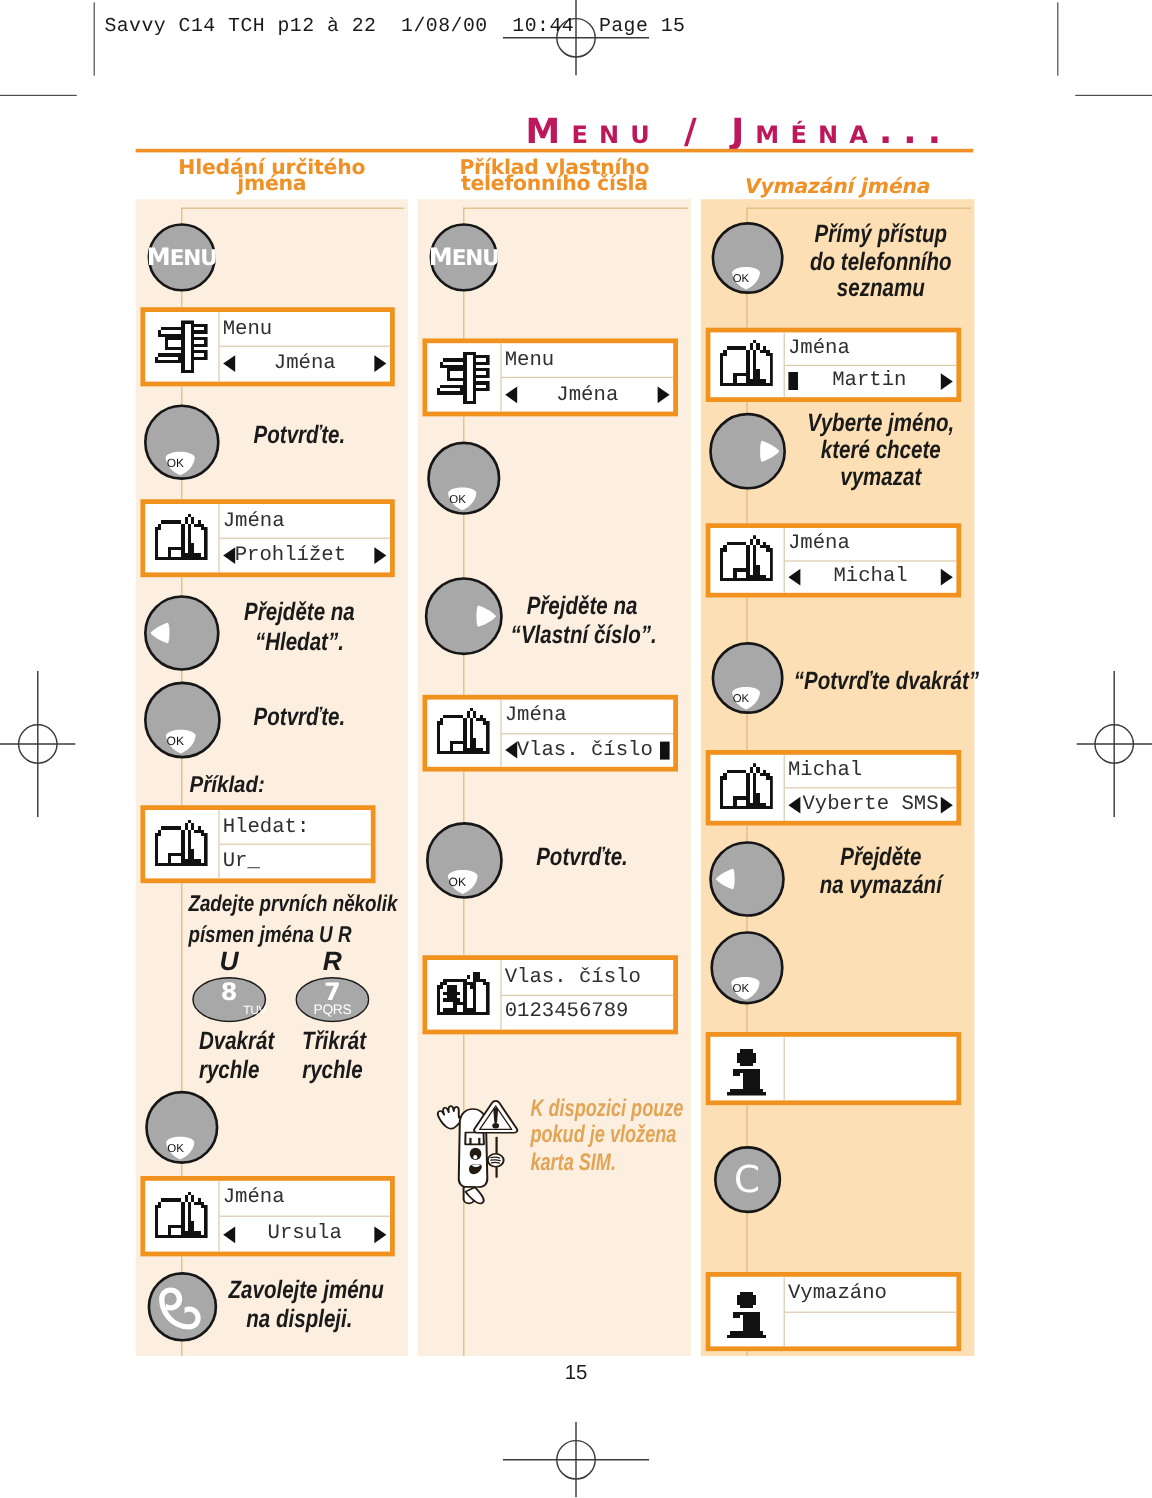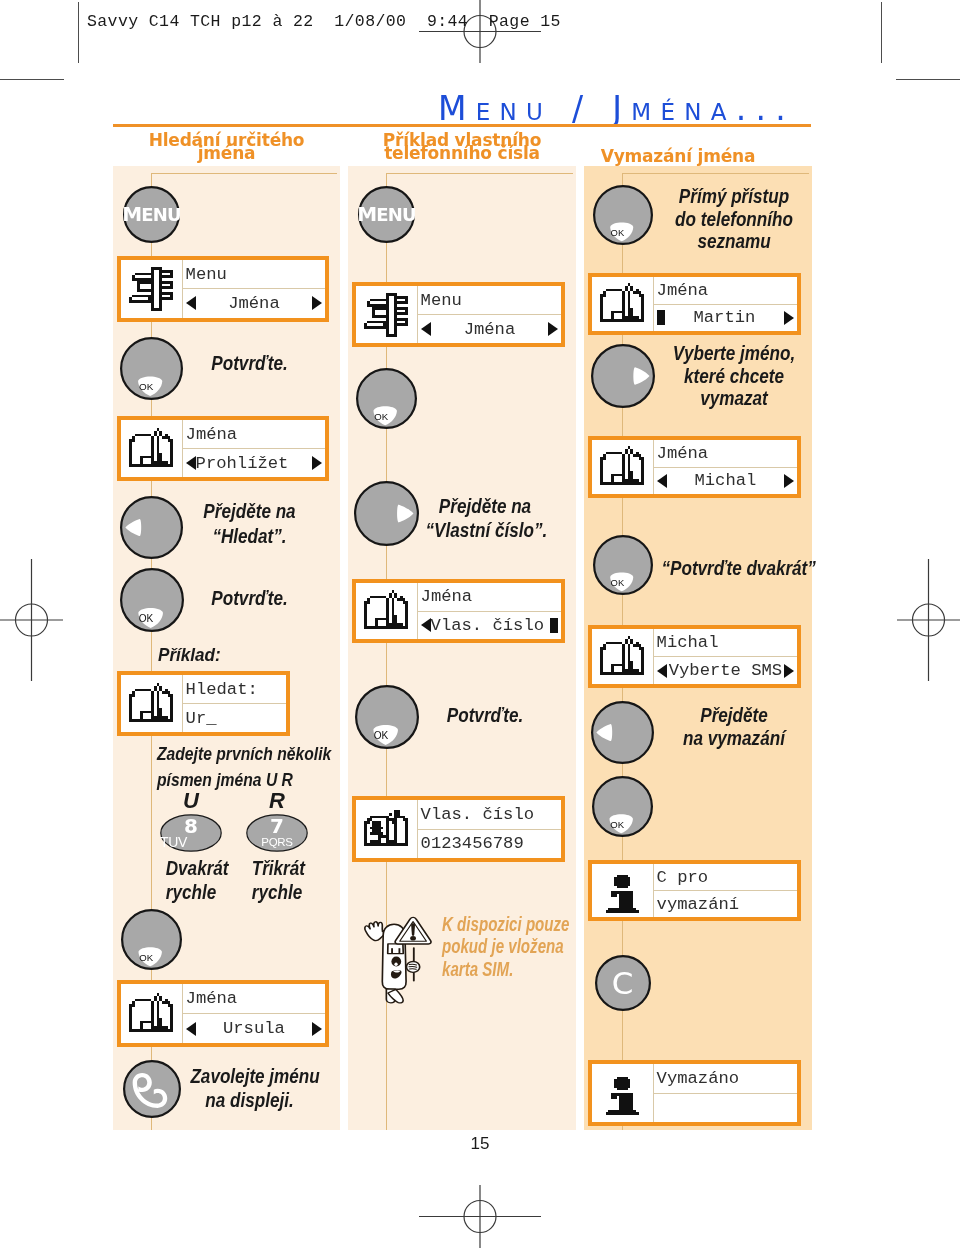--- a/index.html
+++ b/index.html
@@ -4,22 +4,22 @@
 <style>
   html,body{margin:0;padding:0;}
   body{width:960px;height:1248px;background:#ffffff;position:relative;overflow:hidden;
        font-family:"Liberation Sans",sans-serif;-webkit-font-smoothing:antialiased;}
   
   .cropline{position:absolute;background:#4d4d4d;}
   .regmark{position:absolute;}
   .hdrtext{position:absolute;font-family:"Liberation Mono",monospace;font-size:16.5px;
            color:#1a1a1a;letter-spacing:0.4px;white-space:pre;}
   
-  .title{position:absolute;color:#1d4ed8;font-family:"DejaVu Sans",sans-serif;
-         font-weight:normal;white-space:nowrap;font-size:33px;font-variant:small-caps;
+  .title{position:absolute;color:#be185d;font-family:"DejaVu Sans",sans-serif;
+         font-weight:bold;white-space:nowrap;font-size:29px;font-variant:small-caps;
          letter-spacing:9.3px;line-height:30px;}
   .title span{font-variant:small-caps;}
   .titlerule{position:absolute;background:#EF9127;}
   .colhead{position:absolute;color:#EF9127;font-family:"DejaVu Sans",sans-serif;font-weight:bold;font-size:17px;
            text-align:center;line-height:12.5px;white-space:pre-line;letter-spacing:-0.2px;}
   .col{position:absolute;}
   .connector{position:absolute;background:#DFB87A;width:1.3px;}
   .topbracket{position:absolute;border-top:1.1px solid #DFB87A;}
   .keylabel{position:absolute;color:#fff;font-weight:bold;white-space:nowrap;
             display:block;text-align:center;}
@@ -71,29 +71,29 @@
 <svg class="regmark" style="left:897px;top:559px;" width="63" height="122" viewBox="0 0 63 122">
     <circle cx="31.5" cy="61" r="16" fill="none" stroke="#3a3a3a" stroke-width="1.2"></circle>
     <line x1="0" y1="61" x2="63" y2="61" stroke="#3a3a3a" stroke-width="1.2"></line>
     <line x1="31.5" y1="0" x2="31.5" y2="122" stroke="#3a3a3a" stroke-width="1.2"></line>
   </svg>
 <svg class="regmark" style="left:419px;top:1185px;" width="122" height="63" viewBox="0 0 122 63">
     <circle cx="61" cy="31.5" r="16" fill="none" stroke="#3a3a3a" stroke-width="1.2"></circle>
     <line x1="0" y1="31.5" x2="122" y2="31.5" stroke="#3a3a3a" stroke-width="1.2"></line>
     <line x1="61" y1="0" x2="61" y2="63" stroke="#3a3a3a" stroke-width="1.2"></line>
   </svg>
-<div class="hdrtext" style="left:87px;top:12px;">Savvy C14 TCH p12 à 22  1/08/00  9:44  Page 15</div>
+<div class="hdrtext" style="left:87px;top:12px;">Savvy C14 TCH p12 à 22  1/08/00  10:44  Page 15</div>
 <div class="title" style="left:438px;top:94px;"><span>Menu / Jména...</span></div>
 <div class="titlerule" style="left:113px;top:124px;width:698px;height:2.6px;"></div>
 <div class="col" style="left:113px;top:166px;width:227px;height:964px;background:#FCEFE0;"></div>
 <div class="colhead" style="left:113px;top:134px;width:227px;"><span>Hledání určitého</span><br><span>jména</span></div>
 <div class="col" style="left:348px;top:166px;width:228px;height:964px;background:#FCEFE0;"></div>
 <div class="colhead" style="left:348px;top:134px;width:228px;"><span>Příklad vlastního</span><br><span>telefonního čísla</span></div>
 <div class="col" style="left:584px;top:166px;width:228px;height:964px;background:#FCDFB4;"></div>
-<div class="colhead" style="left:564px;top:150px;width:228px;"><span>Vymazání jména</span></div>
+<div class="colhead" style="left:584px;top:150px;width:228px;font-style:italic;"><span>Vymazání jména</span></div>
 <div class="topbracket" style="left:150.85px;top:173px;width:186.5px;"></div>
 <div class="connector" style="left:150.85px;top:173px;height:957px;"></div>
 <div class="keywrap" style="position:absolute;left:119px;top:182px;width:65px;height:65px;"><svg width="65" height="65" viewBox="0 0 65 65">
       <circle cx="32.5" cy="32.5" r="27.4" fill="#A8A8A8" stroke="#161616" stroke-width="2.2"></circle>
     </svg><span class="keylabel menulbl" style="left:0;top:22px;width:65px;line-height:21px;"><span class="scap1">M</span><span class="scap2">ENU</span></span></div>
 <div class="screen" style="left:116.6px;top:256px;width:212.7px;height:65.5px;">
     <div class="iconcell">
       <svg width="44" height="44" viewBox="0 0 44 44" shape-rendering="crispEdges">
         <g fill="#111">
           <rect x="22" y="0" width="11" height="2.75"></rect>
@@ -224,21 +224,21 @@
       <path d="M 9.355 35.5 C 13.8438 30.3498 21.0257 27.9463 23.5694 26.9162 C 25.8137 26.2295 25.8137 44.7704 23.5694 44.0838 C 21.0257 43.0537 13.8438 40.6502 9.355 35.5 Z" fill="#ffffff"></path>
     </svg></div>
 <div class="caption" style="left:177px;top:498px;width:145px;font-size:21px;line-height:25px;">Přejděte na
 “Hledat”.</div>
 <div class="keywrap" style="position:absolute;left:115.5px;top:564.3px;width:72px;height:72px;"><svg width="72" height="72" viewBox="0 0 72 72">
       <circle cx="36" cy="36" r="30.9" fill="#A8A8A8" stroke="#161616" stroke-width="2.2"></circle>
       <path d="M 22.3248 48.7744 C 24.296 42.528 44.9936 42.528 46.9648 48.7744 C 46.7184 55.216 41.544 61.2672 34.6448 64 C 27.7456 61.2672 22.5712 55.216 22.3248 48.7744 Z" fill="#ffffff"></path>
     </svg><span class="keysub" style="position:absolute;left:18.24px;top:48.8px;width:24.64px;text-align:center;font-size:10.08px;line-height:12.8px;color:#141414;font-weight:normal;font-family:'Liberation Sans',sans-serif;">OK</span></div>
 <div class="caption" style="left:177px;top:586px;width:145px;font-size:21px;line-height:24px;">Potvrďte.</div>
 <div class="note" style="position:absolute;left:158px;top:644px;font-size:19px;line-height:22px;font-weight:bold;font-style:italic;color:#1a1a1a;">Příklad:</div>
-<div class="screen" style="left:116.6px;top:671px;width:173px;height:65px;">
+<div class="screen" style="left:116.6px;top:671px;width:196px;height:65px;">
     <div class="iconcell">
       <svg width="44" height="41.25" viewBox="0 0 44 41.25" shape-rendering="crispEdges">
         <g fill="#111">
           <rect x="27.5" y="0" width="2.75" height="2.75"></rect>
           <rect x="24.75" y="2.75" width="2.75" height="2.75"></rect>
           <rect x="30.25" y="2.75" width="2.75" height="2.75"></rect>
           <rect x="5.5" y="5.5" width="16.5" height="2.75"></rect>
           <rect x="24.75" y="5.5" width="2.75" height="2.75"></rect>
           <rect x="30.25" y="5.5" width="2.75" height="2.75"></rect>
           <rect x="35.75" y="5.5" width="2.75" height="2.75"></rect>
@@ -294,21 +294,21 @@
       <div class="row r2">
         <span class="rowtext left">Ur_</span>
       </div>
     </div>
   </div>
 <div class="note2" style="position:absolute;left:157px;top:741px;width:183px;font-size:19px;font-weight:bold;font-style:italic;color:#1a1a1a;line-height:26px;white-space:pre;">Zadejte prvních několik
 písmen jména U R</div>
 <div class="keyletter" style="position:absolute;left:159.9px;top:790px;width:62px;text-align:center;font-size:22px;line-height:22px;font-weight:bold;font-style:italic;color:#1a1a1a;">U</div>
 <div class="padkey" style="position:absolute;left:159.9px;top:814px;width:62px;height:38px;"><svg width="62" height="38" viewBox="0 0 62 38">
       <ellipse cx="31" cy="19" rx="30.2" ry="18.2" fill="#A8A8A8" stroke="#1a1a1a" stroke-width="1.2"></ellipse>
-    </svg><span style="position:absolute;left:0;top:1px;width:62px;text-align:center;font-size:20px;line-height:22px;font-weight:bold;color:#fff;font-family:'DejaVu Sans',sans-serif;">8</span><span style="position:absolute;left:0;top:22px;width:62px;text-align:left;font-size:14px;line-height:13px;color:#fff;letter-spacing:-0.3px;">TUV</span></div>
+    </svg><span style="position:absolute;left:0;top:1px;width:62px;text-align:center;font-size:20px;line-height:22px;font-weight:bold;color:#fff;font-family:'DejaVu Sans',sans-serif;">8</span><span style="position:absolute;left:0;top:22px;width:62px;text-align:right;font-size:10px;line-height:13px;color:#fff;letter-spacing:-0.3px;">TUV</span></div>
 <div class="caption" style="left:159.9px;top:856px;width:62px;font-size:21px;line-height:24px;">Dvakrát
 rychle</div>
 <div class="keyletter" style="position:absolute;left:246px;top:790px;width:62px;text-align:center;font-size:22px;line-height:22px;font-weight:bold;font-style:italic;color:#1a1a1a;">R</div>
 <div class="padkey" style="position:absolute;left:246px;top:814px;width:62px;height:38px;"><svg width="62" height="38" viewBox="0 0 62 38">
       <ellipse cx="31" cy="19" rx="30.2" ry="18.2" fill="#A8A8A8" stroke="#1a1a1a" stroke-width="1.2"></ellipse>
     </svg><span style="position:absolute;left:0;top:1px;width:62px;text-align:center;font-size:20px;line-height:22px;font-weight:bold;color:#fff;font-family:'DejaVu Sans',sans-serif;">7</span><span style="position:absolute;left:0;top:22px;width:62px;text-align:center;font-size:11.5px;line-height:13px;color:#fff;letter-spacing:-0.3px;">PQRS</span></div>
 <div class="caption" style="left:246px;top:856px;width:62px;font-size:21px;line-height:24px;">Třikrát
 rychle</div>
 <div class="keywrap" style="position:absolute;left:117px;top:905px;width:69px;height:69px;"><svg width="69" height="69" viewBox="0 0 69 69">
       <circle cx="34.5" cy="34.5" r="29.4" fill="#A8A8A8" stroke="#161616" stroke-width="2.2"></circle>
@@ -894,28 +894,20 @@
           <rect x="19.25" y="24.75" width="13.75" height="2.75"></rect>
           <rect x="19.25" y="27.5" width="13.75" height="2.75"></rect>
           <rect x="19.25" y="30.25" width="13.75" height="2.75"></rect>
           <rect x="19.25" y="33" width="13.75" height="2.75"></rect>
           <rect x="19.25" y="35.75" width="13.75" height="2.75"></rect>
           <rect x="8.25" y="38.5" width="27.5" height="2.75"></rect>
           <rect x="5.5" y="41.25" width="33" height="2.75"></rect>
         </g>
       </svg>
     </div>
-    <div class="textcell">
-      <div class="row r1">
-        <span class="rowtext left">C pro</span>
-      </div>
-      <div class="row r2">
-        <span class="rowtext left">vymazání</span>
-      </div>
-    </div>
   </div>
 <div class="keywrap" style="position:absolute;left:590.5px;top:951px;width:64px;height:64px;"><svg width="64" height="64" viewBox="0 0 64 64">
       <circle cx="32" cy="32" r="26.9" fill="#A8A8A8" stroke="#161616" stroke-width="2.2"></circle>
     </svg><span class="keylabel clbl" style="left:0;top:13px;width:64px;line-height:38px;">C</span></div>
 <div class="screen" style="left:587.6px;top:1036px;width:213.7px;height:66px;margin-top:24px;">
     <div class="iconcell">
       <svg width="44" height="44" viewBox="0 0 44 44" shape-rendering="crispEdges">
         <g fill="#111">
           <rect x="16.5" y="5.5" width="11" height="2.75"></rect>
           <rect x="13.75" y="8.25" width="16.5" height="2.75"></rect>

